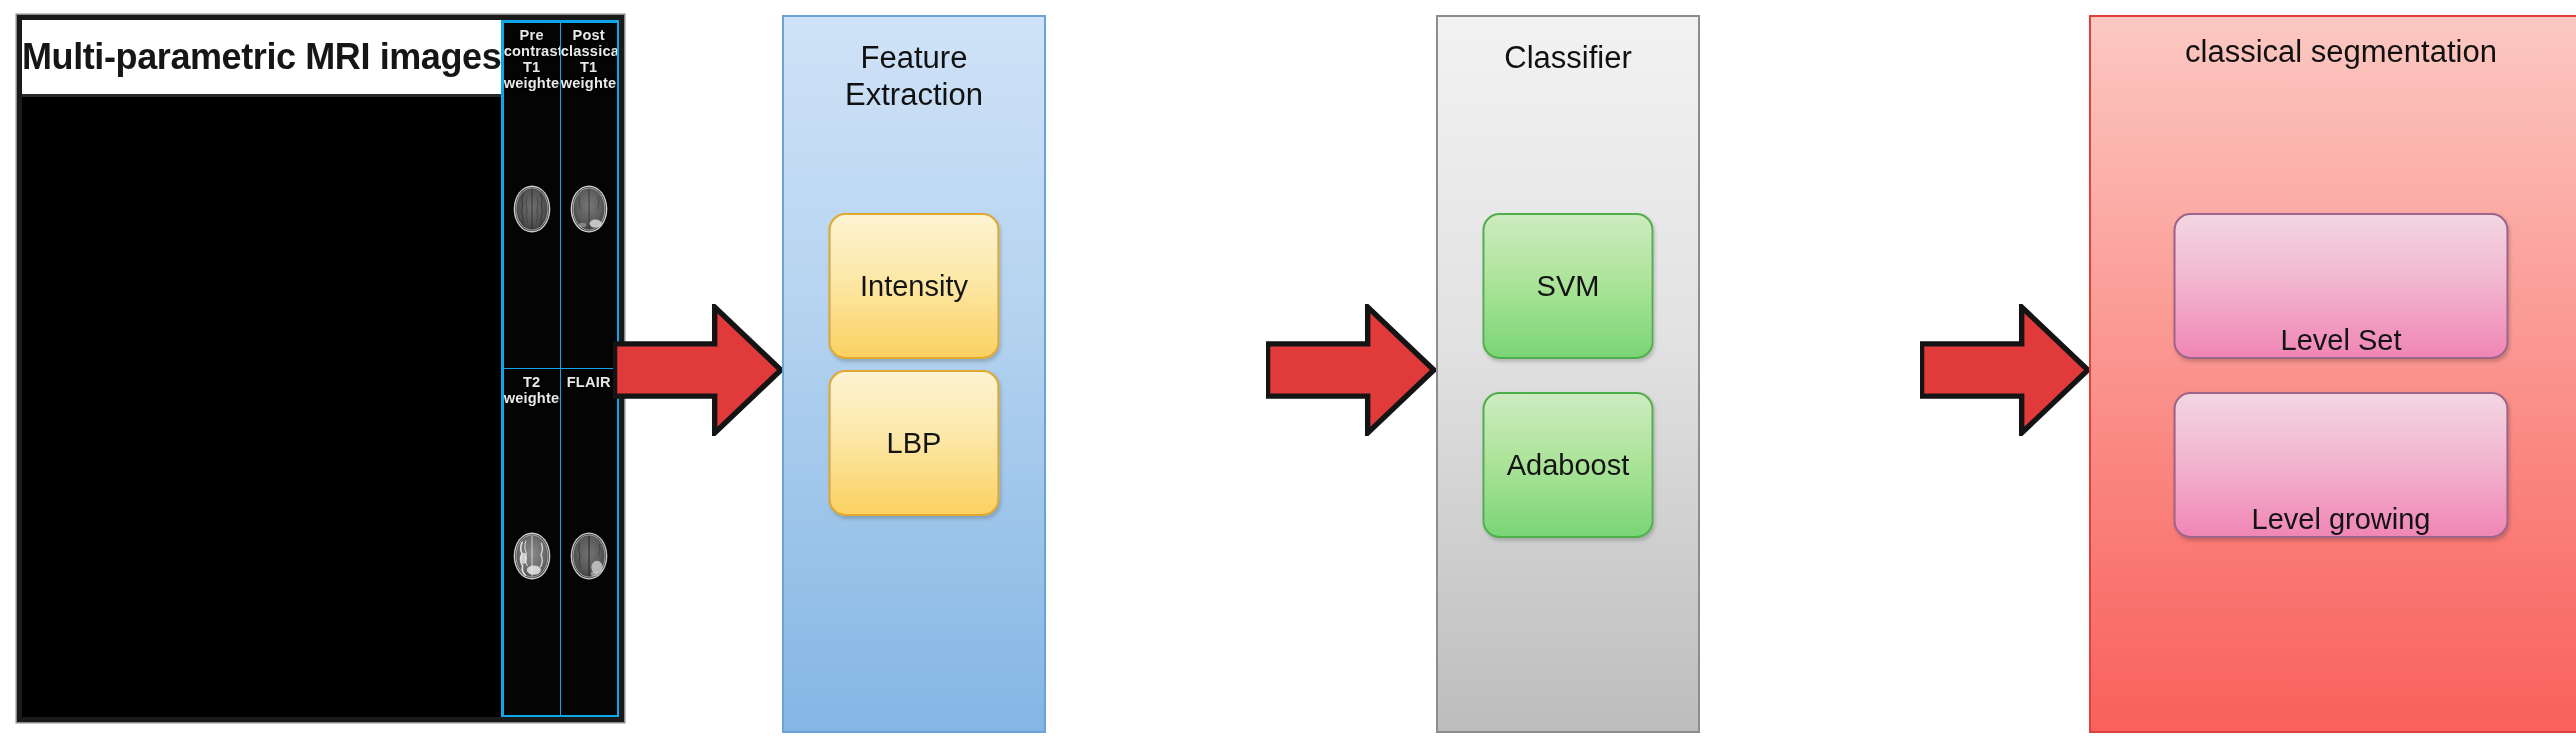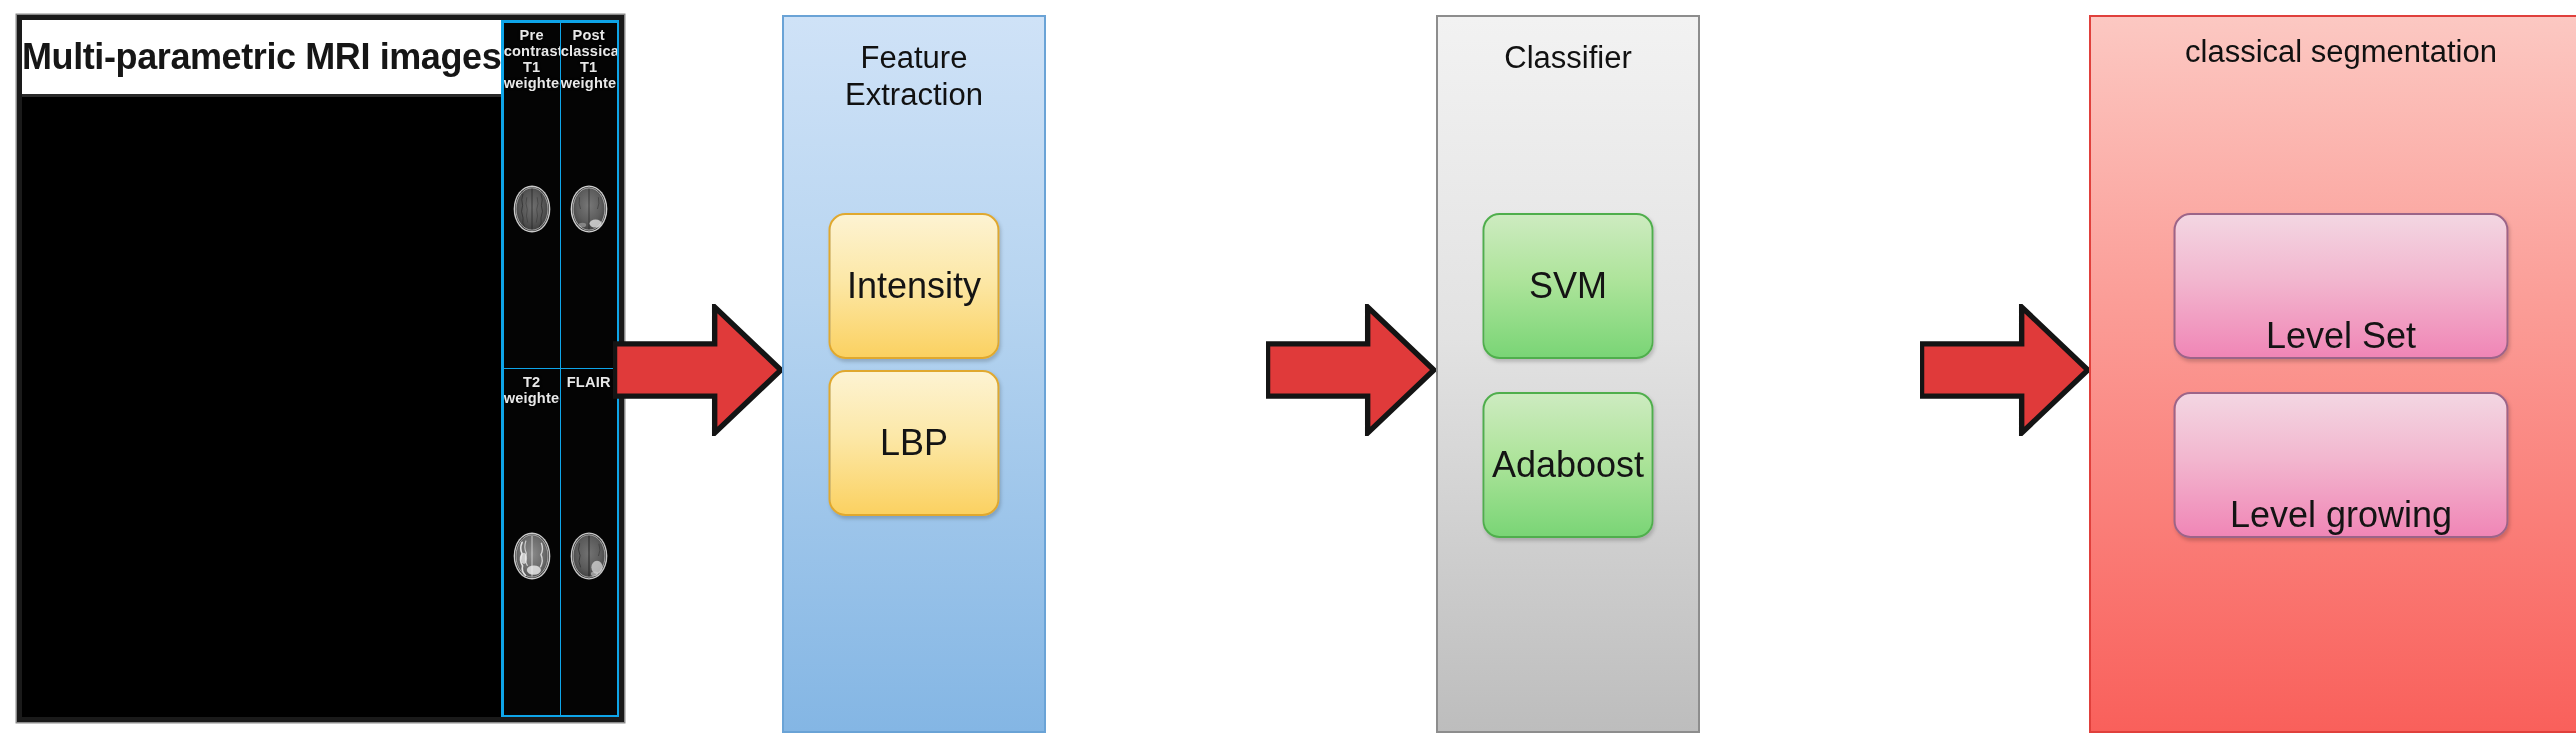--- a/index.html
+++ b/index.html
@@ -120,21 +120,21 @@
     position: absolute;
     left: 50%;
     transform: translateX(-50%);
     width: 171px;
     height: 146px;
     border-radius: 17px;
     display: flex;
     align-items: center;
     justify-content: center;
     box-sizing: border-box;
-    font-size: 36px;
+    font-size: 29px;
     color: #141414;
     text-align: center;
     box-shadow: 1.5px 2.3px 3.8px rgba(0,0,0,0.18);
   }
   .inner-box .box-label { padding: 0 4.6px; white-space: nowrap; }
 
   
   #panel-feature {
     left: 782px;
     background: linear-gradient(to bottom, #cfe2f7 0%, #b6d4f0 40%, #84b6e4 100%);

